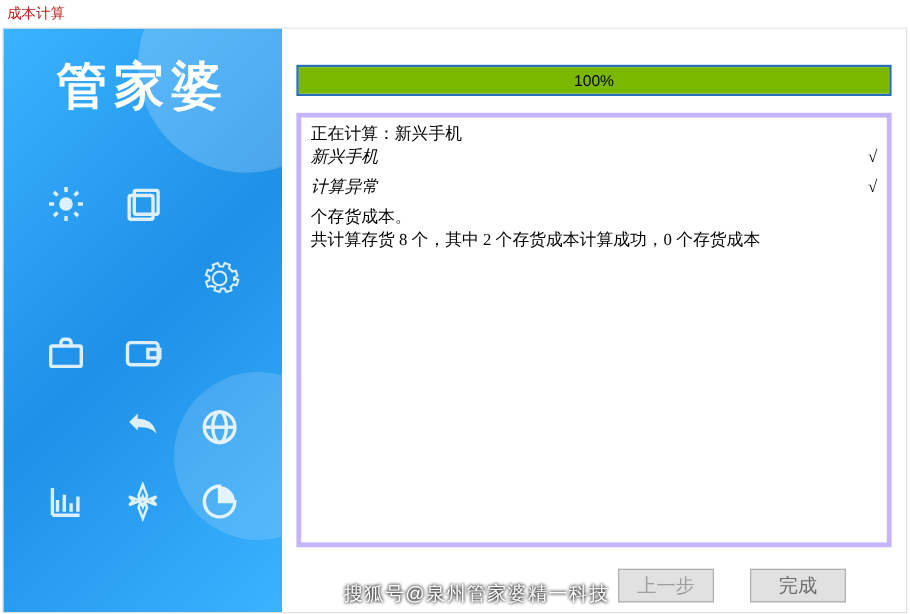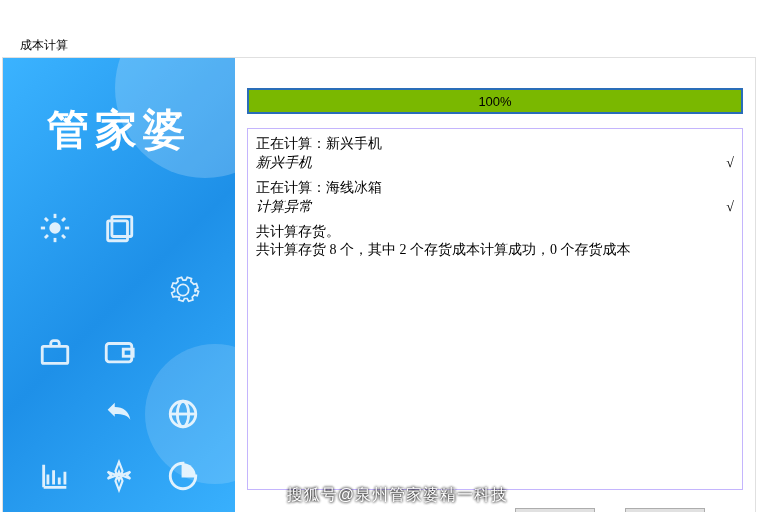--- a/index.html
+++ b/index.html
@@ -1,29 +1,29 @@
 <!DOCTYPE html>
 <html><head>
 <meta charset="utf-8">
 <style>
 * { margin:0; padding:0; box-sizing:border-box; }
 body { font-family:"Microsoft YaHei","SimSun",sans-serif; font-size:12px; background:#fff; width:758px; height:512px; overflow:hidden; position:relative; }
-.titlebar { padding:3px 20px; font-size:12px; color:#000000;margin-top:34px; }
+.titlebar { padding:3px 6px; font-size:12px; color:#b91c1c; }
 .container { display:flex; height:488px; border:1px solid #e0e0e0; margin:0 2px; }
 .sidebar { width:232px; height:100%; background:linear-gradient(135deg,#3bb3ff 0%,#1e90e8 50%,#3bb3ff 100%); position:relative; overflow:hidden; }
 .sidebar::before { content:""; position:absolute; width:180px; height:180px; background:rgba(255,255,255,0.2); border-radius:50%; top:-60px; right:-60px; }
 .sidebar::after { content:""; position:absolute; width:140px; height:140px; background:rgba(255,255,255,0.15); border-radius:50%; bottom:60px; right:-50px; }
-.brand { color:#fff; font-size:42px; font-weight:bold; text-align:center; margin-top:44px; letter-spacing:6px; position:relative; z-index:2; }
+.brand { color:#fff; font-size:42px; font-weight:bold; text-align:center; margin-top:20px; letter-spacing:6px; position:relative; z-index:2; }
 .icon-grid { margin-top:40px; display:grid; grid-template-columns:1fr 1fr 1fr; grid-template-rows:repeat(5,62px); justify-items:center; align-items:center; position:relative; z-index:2; padding:0 20px; }
 .icon-cell svg { width:34px; height:34px; fill:#fff; opacity:0.85; }
 .main { flex:1; padding:12px 12px 0 12px; display:flex; flex-direction:column; background:#fff; }
 .progress-wrap { border:2px solid #2a6db8; height:26px; background:#f0f0f0; position:relative; margin:18px 0 14px 0; }
 .progress-fill { background:#7ab800; height:100%; width:100%; }
 .progress-text { position:absolute; top:0; left:0; right:0; bottom:0; display:flex; align-items:center; justify-content:center; color:#000; font-size:13px; }
-.logbox { flex:1; border:1px solid #c4b5fd; background:#fff; padding:6px 8px; font-size:14px; line-height:1.35; overflow:auto; font-family:"SimSun",serif; margin-bottom:10px; }
+.logbox { flex:1; border:4px solid #c4b5fd; background:#fff; padding:6px 8px; font-size:14px; line-height:1.35; overflow:auto; font-family:"SimSun",serif; margin-bottom:10px; }
 .logline { display:flex; justify-content:space-between;font-style:italic; }
 .buttons { display:flex; justify-content:flex-end; gap:30px; padding:8px 38px 8px 0; margin-top:auto; }
 .btn { width:80px; height:28px; background:#e1e1e1; border:1px solid #adadad; color:#6d6d6d; font-size:16px; cursor:pointer; }
 .btn:disabled { color:#9e9e9e; }
 .watermark { position:absolute; bottom:6px; right:250px; font-size:16px; color:#fff; text-shadow:0 0 3px #000,0 0 3px #000; opacity:0.9; font-weight:500; letter-spacing:1px;}
 </style>
 </head>
 <body>
 
 <div class="titlebar">成本计算</div>
@@ -93,27 +93,26 @@
       <div class="progress-text">100%</div>
     </div>
 
     <div class="logbox">
       <div>正在计算：新兴手机</div>
       <div class="logline">
         <span>新兴手机</span>
         <span>√</span>
       </div>
       <div style="height:6px"></div>
-      <div>正在计算：海线冰箱</div>
       <div class="logline">
         <span>计算异常</span>
         <span>√</span>
       </div>
       <div style="height:6px"></div>
-      <div>共计算存货。</div>
+      <div>个存货成本。</div>
       <div>共计算存货 8 个，其中 2 个存货成本计算成功，0 个存货成本</div>
     </div>
 
     <div class="buttons">
       <button class="btn" disabled="">上一步</button>
       <button class="btn">完成</button>
     </div>
   </div>
 
 </div>

